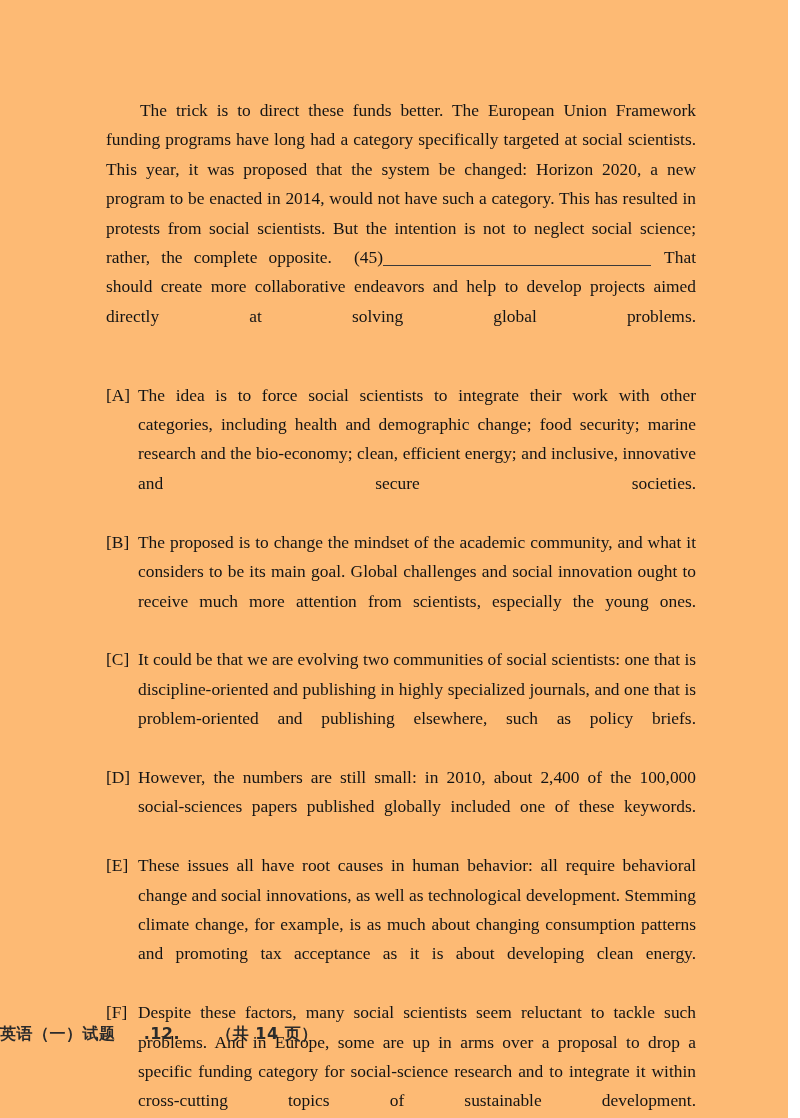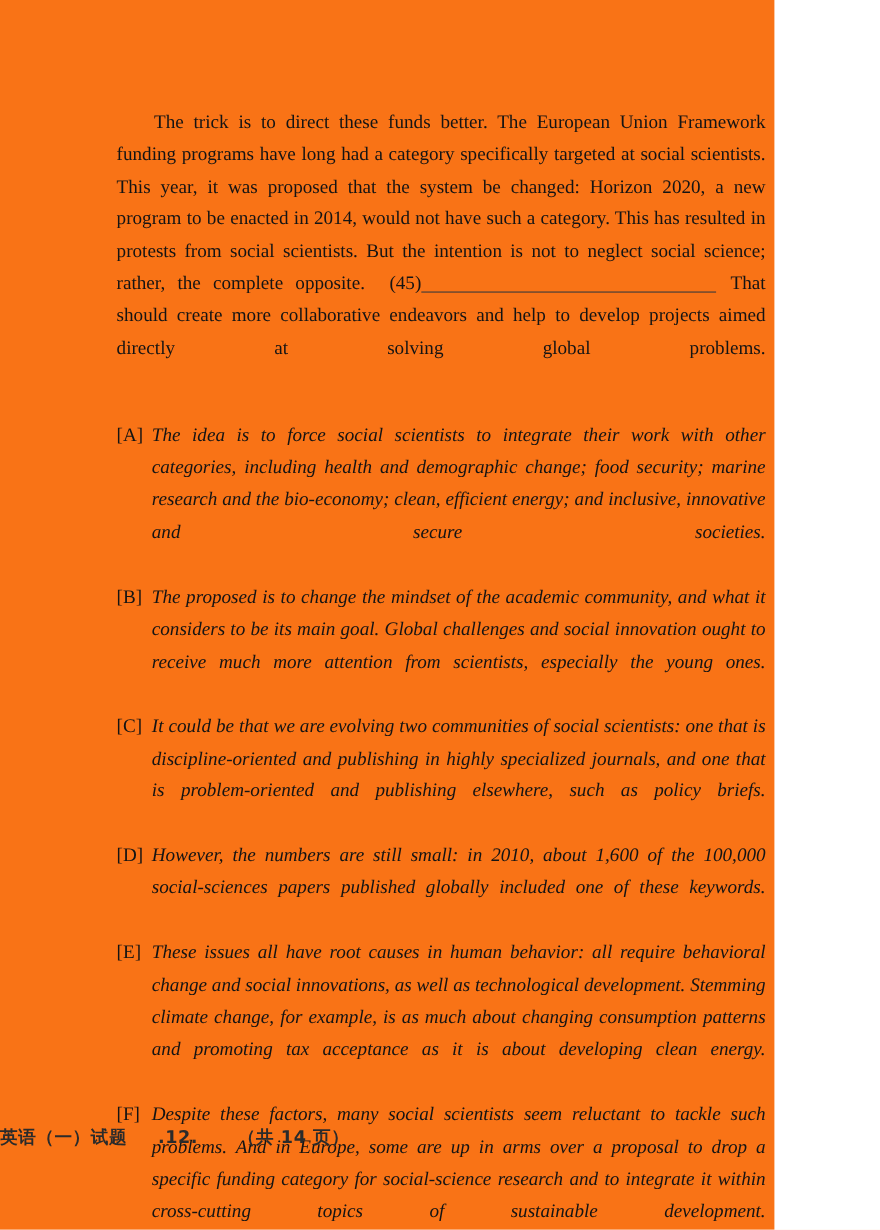--- a/index.html
+++ b/index.html
@@ -14,23 +14,23 @@
     position: relative;
     overflow: hidden;
     font-family: "Liberation Serif", "DejaVu Serif", serif;
     color: #1a1a1a;
   }
 
   .page {
     position: absolute;
     left: 0;
     top: 0;
-    width: 704px;
+    width: 788px;
     height: 1118px;
-    background: #f97316;
+    background: #fdba74;
   }
 
   .content {
     position: absolute;
     left: 106px;
     top: 96px;
     width: 590px;
   }
 
   
@@ -74,21 +74,20 @@
     position: absolute;
     left: 0;
     top: 0;
     width: 30px;
     text-align: left;
     font-size: 17.4px;
     line-height: 29.4px;
   }
   .option-text {
     display: block;
-    font-style: italic;
   }
   
   .option-text::after {
     content: "";
     display: inline-block;
     width: 100%;
   }
   .intro-paragraph::after {
     content: "";
     display: inline-block;
@@ -132,21 +131,21 @@
         <span class="option-text">The proposed is to change the mindset of the academic community, and what it considers to be its main goal. Global challenges and social innovation ought to receive much more attention from scientists, especially the young ones.</span>
       </li>
 
       <li class="option">
         <span class="option-label">[C]</span>
         <span class="option-text">It could be that we are evolving two communities of social scientists: one that is discipline-oriented and publishing in highly specialized journals, and one   that is problem-oriented and publishing elsewhere, such as policy briefs.</span>
       </li>
 
       <li class="option">
         <span class="option-label">[D]</span>
-        <span class="option-text">However, the numbers are still small: in 2010, about 1,600 of the 100,000 social-sciences papers published globally included one of these keywords.</span>
+        <span class="option-text">However, the numbers are still small: in 2010, about 2,400 of the 100,000 social-sciences papers published globally included one of these keywords.</span>
       </li>
 
       <li class="option">
         <span class="option-label">[E]</span>
         <span class="option-text">These issues all have root causes in human behavior: all require behavioral change and social innovations, as well as technological development. Stemming climate change, for example, is as much about changing  consumption patterns and promoting tax acceptance as it is about developing clean energy.</span>
       </li>
 
       <li class="option">
         <span class="option-label">[F]</span>
         <span class="option-text">Despite these factors, many social scientists seem reluctant to tackle such problems. And in Europe, some are up in arms over a proposal to drop a specific funding category for social-science research and to integrate it within cross-cutting topics of sustainable development.</span>

